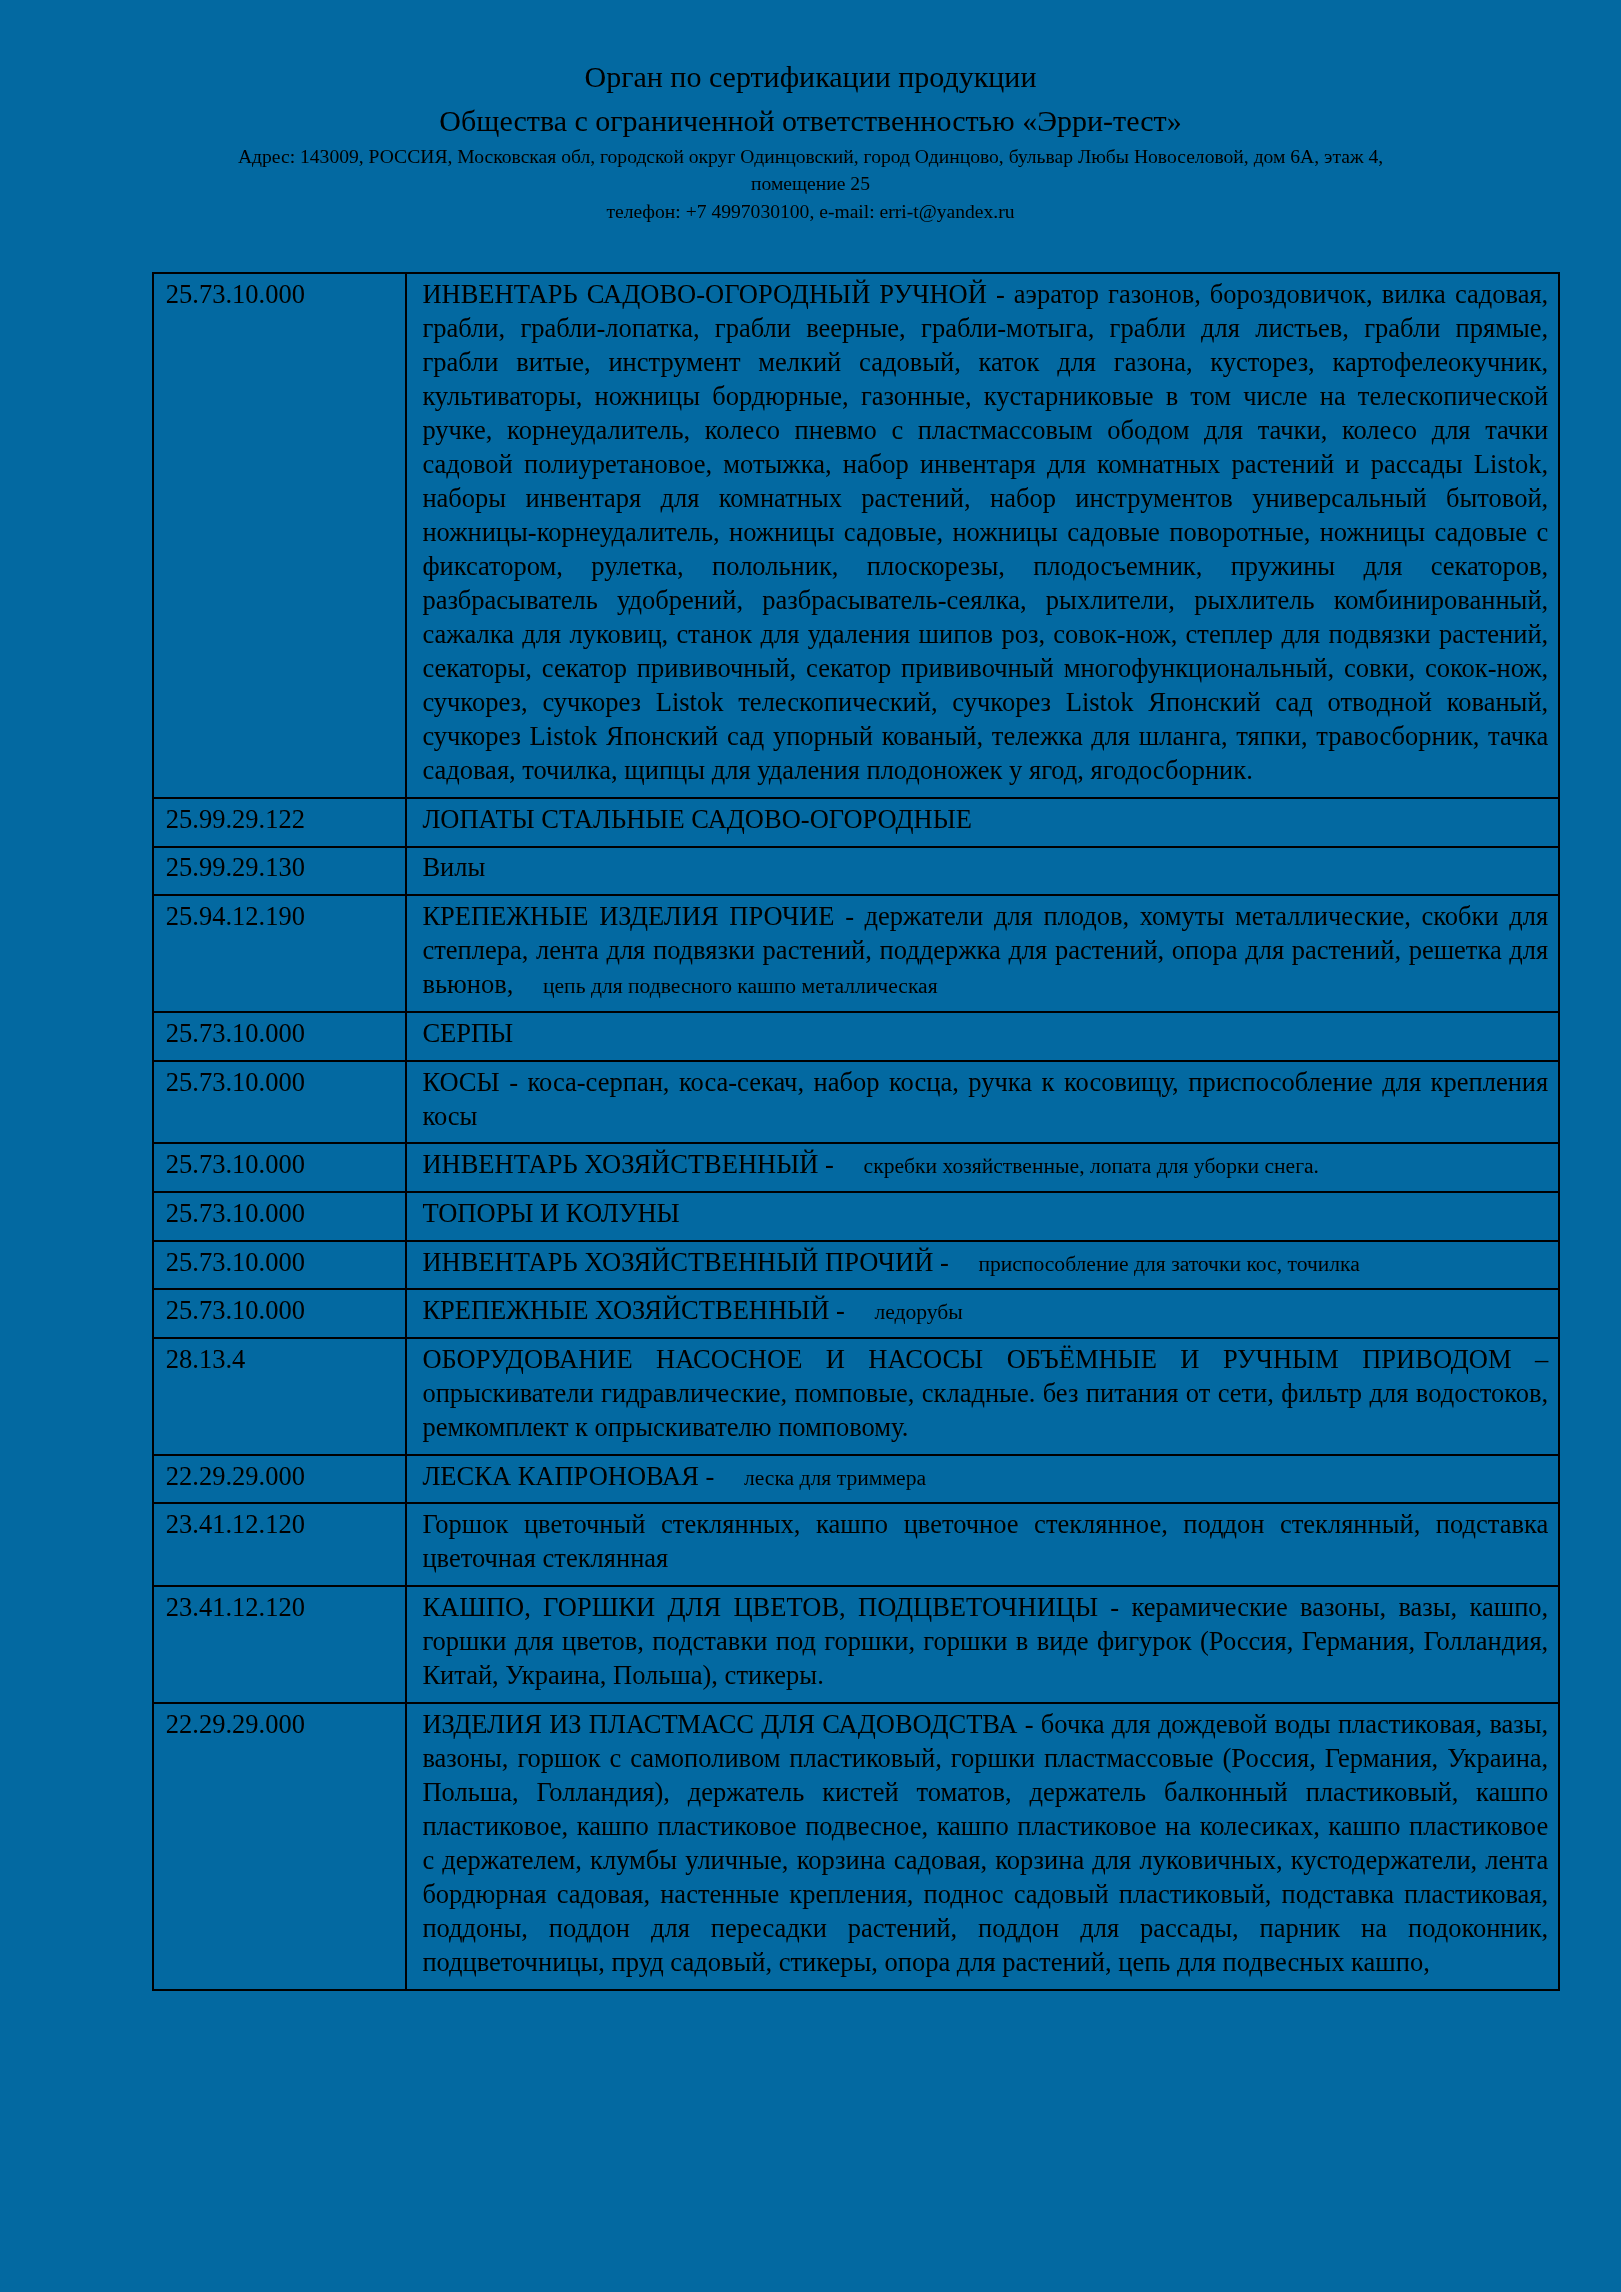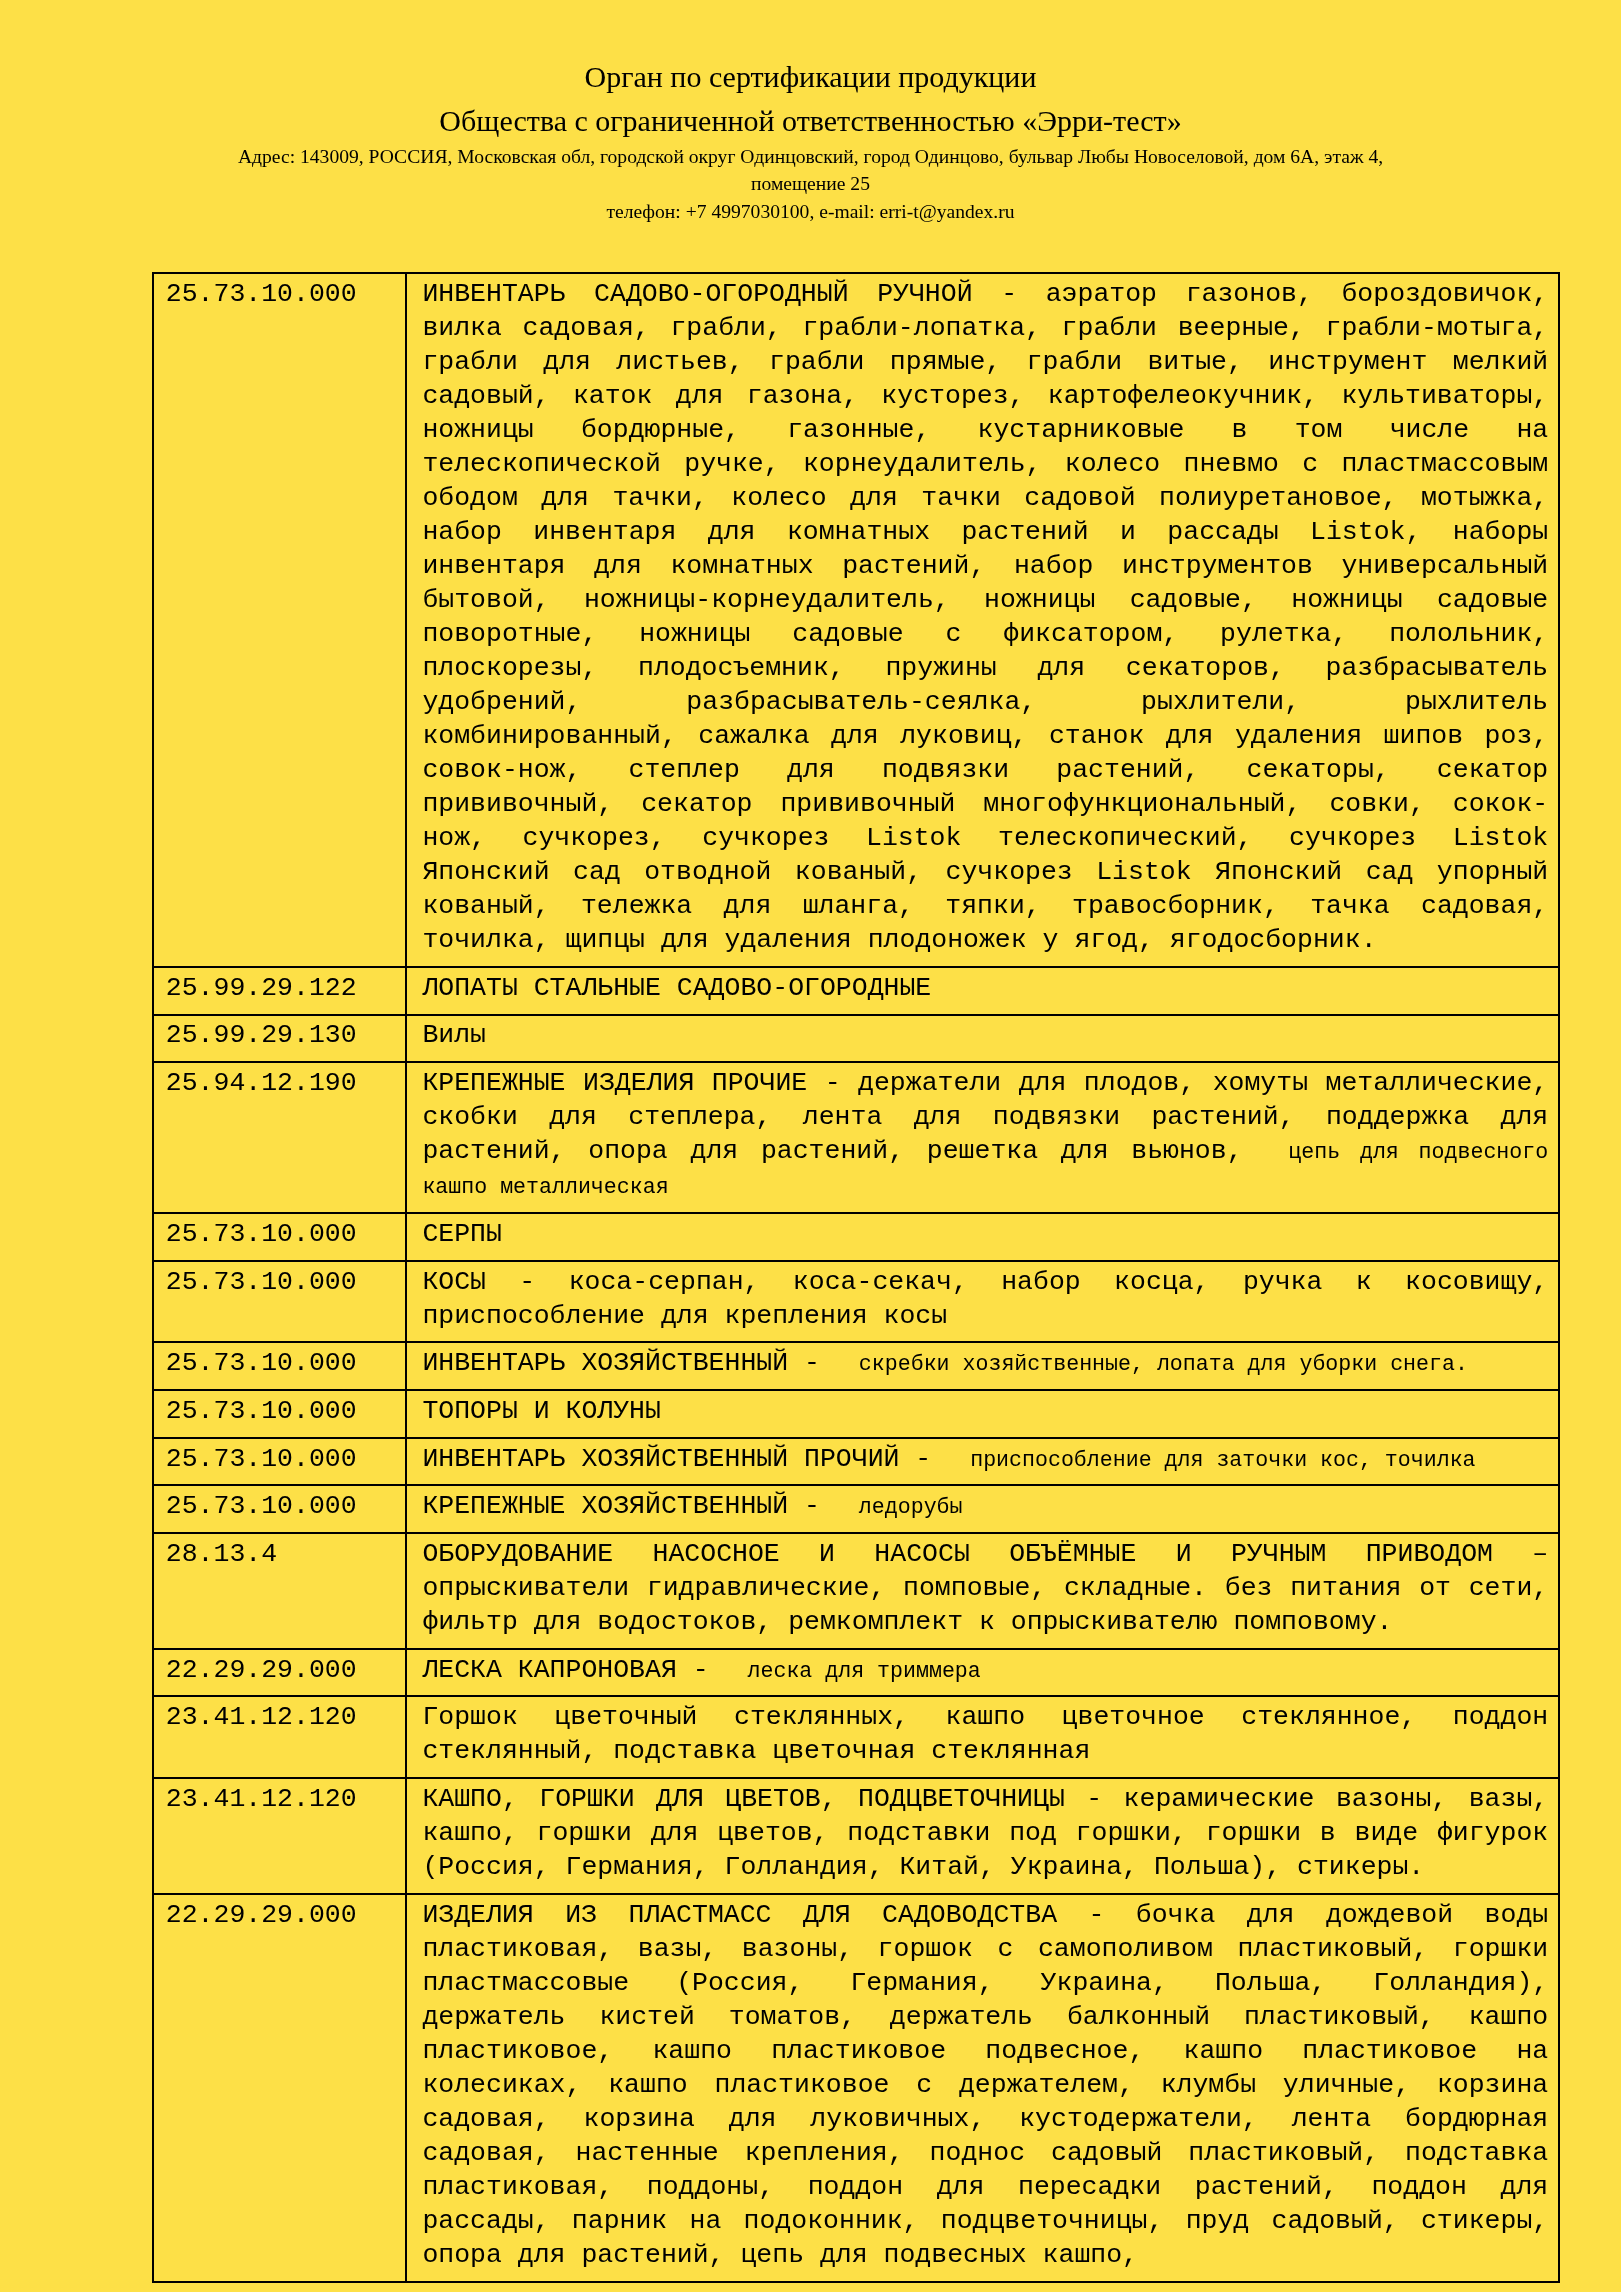--- a/index.html
+++ b/index.html
@@ -11,21 +11,21 @@
     width: 1621px;
     height: 2293px;
     font-family: "Liberation Serif", serif;
     color: #000000;
     position: relative;
     overflow: hidden;
   }
   .page {
     width: 1621px;
     height: 2293px;
-    background: #fde047;
+    background: #0369a1;
   }
   .doc-header {
     padding-top: 55px;
     text-align: center;
   }
   .h-big {
     font-size: 30px;
     line-height: 44px;
     white-space: nowrap;
   }
@@ -38,21 +38,20 @@
     border-collapse: collapse;
     table-layout: fixed;
     width: 1408px;
     margin: 47px 0 0 152px;
   }
   table.products td {
     border: 2px solid #000000;
     vertical-align: top;
     font-size: 26.5px;
     line-height: 34px;
-    font-family: Liberation Mono, monospace;
   }
   td.code {
     width: 233px;
     padding: 2.9px 5.9px 2.9px 11.8px;
     white-space: nowrap;
   }
   td.desc {
     padding: 2.9px 9.8px 7.8px 15.7px;
     text-align: justify;
   }

